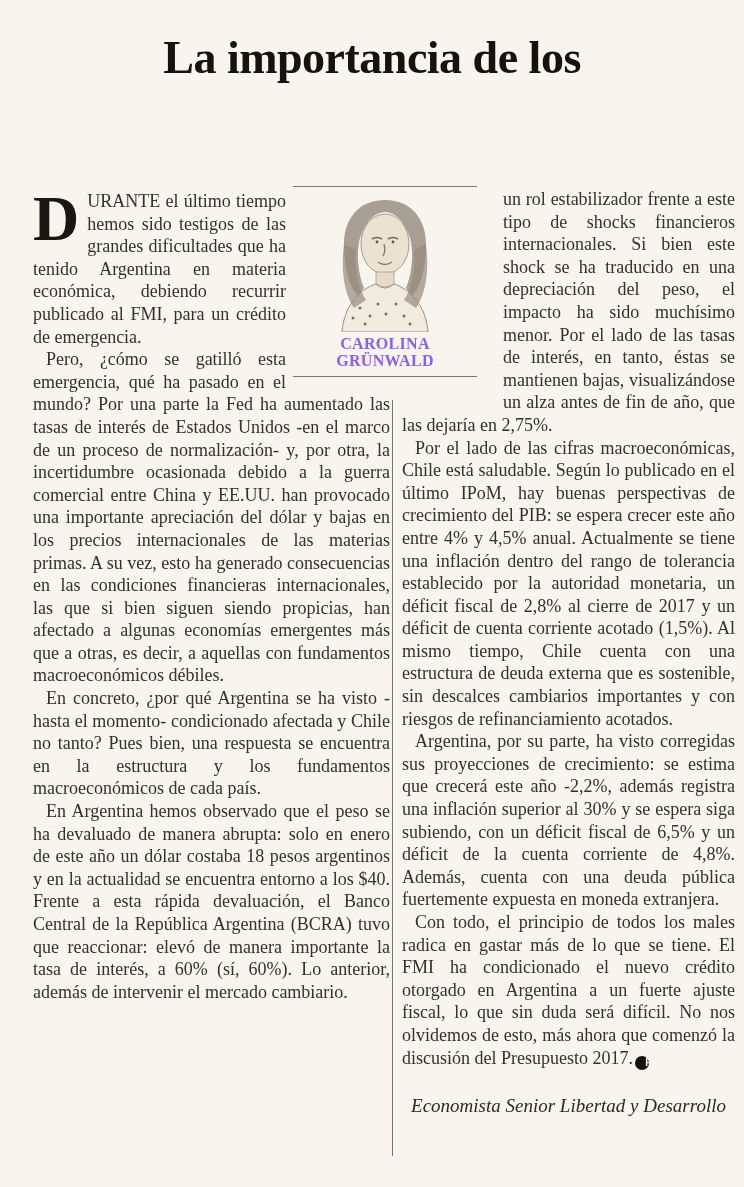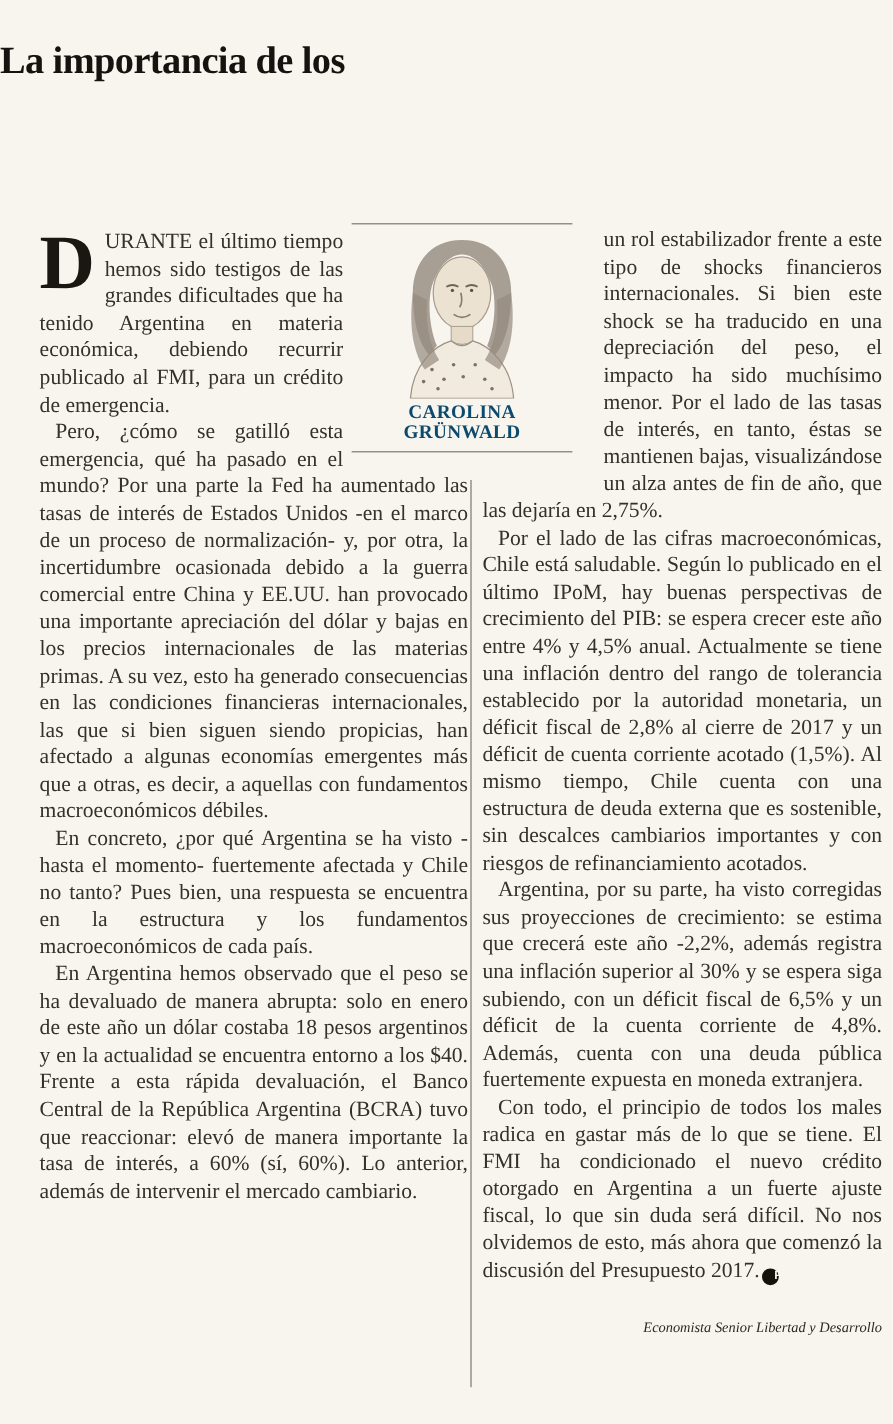--- a/index.html
+++ b/index.html
@@ -1,39 +1,39 @@
 <!DOCTYPE html>
 <html lang="es"><head>
 <meta charset="utf-8">
 <style>
   html,body{margin:0;padding:0;}
   .page{position:relative;width:744px;height:1187px;background:#f8f5ef;
         font-family:"Liberation Serif", serif;color:#34302a;overflow:hidden;}
-  .title{position:absolute;top:34px;left:0;right:0;margin:0;text-align:left;
-         font-size:32px;line-height:1.05;font-weight:bold;color:#16120f;letter-spacing:-0.5px;}
+  .title{position:absolute;top:34px;left:0;right:0;margin:0;text-align:center;
+         font-size:46px;line-height:1.05;font-weight:bold;color:#16120f;letter-spacing:-0.5px;}
   .title .tl{display:block;}
   
   .photobox{position:absolute;left:293px;top:186px;width:184px;}
   .rule{height:1px;background:#7d776d;}
   .portrait{height:140px;display:flex;align-items:flex-end;justify-content:center;margin-top:5px;}
   .caption{text-align:center;font-weight:bold;font-size:16px;line-height:17px;
-           letter-spacing:0.3px;color:#0c4a6e;margin:3px 0 7px;}
+           letter-spacing:0.3px;color:#8b5cf6;margin:3px 0 7px;}
   .caption span{display:block;}
   
   .col{position:absolute;font-size:18px;line-height:22.6px;text-align:justify;}
   .col p{margin:0;}
   .col p.ind{text-indent:13px;}
   .col-left{left:33px;top:190px;width:357px;}
   .col-right{left:402px;top:188px;width:333px;}
   .spacer-r{float:right;width:104px;height:196px;}
   .spacer-l{float:left;width:101px;height:216px;}
   .dropcap{float:left;font-weight:bold;font-size:64px;line-height:52px;
            padding:3px 8px 0 0;color:#1a1611;}
   .divider{position:absolute;left:392px;top:400px;width:1px;height:756px;background:#7d776d;}
-  .byline{margin-top:26px !important;font-style:italic;font-size:12px;text-align:right;color:#2c2823;}
+  .byline{margin-top:26px !important;font-style:italic;font-size:19px;text-align:center;color:#2c2823;}
   .endmark{display:inline-flex;width:14px;height:14px;border-radius:50%;background:#15110d;
            color:#f8f5ef;font-size:10px;font-weight:bold;align-items:center;justify-content:center;
            vertical-align:baseline;position:relative;top:2px;margin-left:2px;
            font-family:"Liberation Sans", sans-serif;}
 </style>
 </head>
 <body>
 
 <div class="page">
 
@@ -72,21 +72,21 @@
       <span>CAROLINA</span>
       <span>GRÜNWALD</span>
     </div>
     <div class="rule"></div>
   </div>
 
   <div class="col col-left">
     <div class="spacer-r"></div>
     <p><span class="dropcap">D</span><span>URANTE el último tiempo hemos sido testigos de las grandes dificultades que ha tenido Argentina en materia económica, debiendo recurrir publicado al FMI, para un crédito de emergencia.</span></p>
     <p class="ind">Pero, ¿cómo se gatilló esta emergencia, qué ha pasado en el mundo? Por una parte la Fed ha aumentado las tasas de interés de Estados Unidos -en el marco de un proceso de normalización- y, por otra, la incertidumbre ocasionada debido a la guerra comercial entre China y EE.UU. han provocado una importante apreciación del dólar y bajas en los precios internacionales de las materias primas. A su vez, esto ha generado consecuencias en las condiciones financieras internacionales, las que si bien siguen siendo propicias, han afectado a algunas economías emergentes más que a otras, es decir, a aquellas con fundamentos macroeconómicos débiles.</p>
-    <p class="ind">En concreto, ¿por qué Argentina se ha visto -hasta el momento- fuertemente afectada y Chile no tanto? Pues bien, una respuesta se encuentra en la estructura y los fundamentos macroeconómicos de cada país.</p>
+    <p class="ind">En concreto, ¿por qué Argentina se ha visto -hasta el momento- condicionado afectada y Chile no tanto? Pues bien, una respuesta se encuentra en la estructura y los fundamentos macroeconómicos de cada país.</p>
     <p class="ind">En Argentina hemos observado que el peso se ha devaluado de manera abrupta: solo en enero de este año un dólar costaba 18 pesos argentinos y en la actualidad se encuentra entorno a los $40. Frente a esta rápida devaluación, el Banco Central de la República Argentina (BCRA) tuvo que reaccionar: elevó de manera importante la tasa de interés, a 60% (sí, 60%). Lo anterior, además de intervenir el mercado cambiario.</p>
   </div>
 
   <div class="divider"></div>
 
   <div class="col col-right">
     <div class="spacer-l"></div>
     <p>un rol estabilizador frente a este tipo de shocks financieros internacionales. Si bien este shock se ha traducido en una depreciación del peso, el impacto ha sido muchísimo menor. Por el lado de las tasas de interés, en tanto, éstas se mantienen bajas, visualizándose un alza antes de fin de año, que las dejaría en 2,75%.</p>
     <p class="ind">Por el lado de las cifras macroeconómicas, Chile está saludable. Según lo publicado en el último IPoM, hay buenas perspectivas de crecimiento del PIB: se espera crecer este año entre 4% y 4,5% anual. Actualmente se tiene una inflación dentro del rango de tolerancia establecido por la autoridad monetaria, un déficit fiscal de 2,8% al cierre de 2017 y un déficit de cuenta corriente acotado (1,5%). Al mismo tiempo, Chile cuenta con una estructura de deuda externa que es sostenible, sin descalces cambiarios importantes y con riesgos de refinanciamiento acotados.</p>
     <p class="ind">Argentina, por su parte, ha visto corregidas sus proyecciones de crecimiento: se estima que crecerá este año -2,2%, además registra una inflación superior al 30% y se espera siga subiendo, con un déficit fiscal de 6,5% y un déficit de la cuenta corriente de 4,8%. Además, cuenta con una deuda pública fuertemente expuesta en moneda extranjera.</p>

